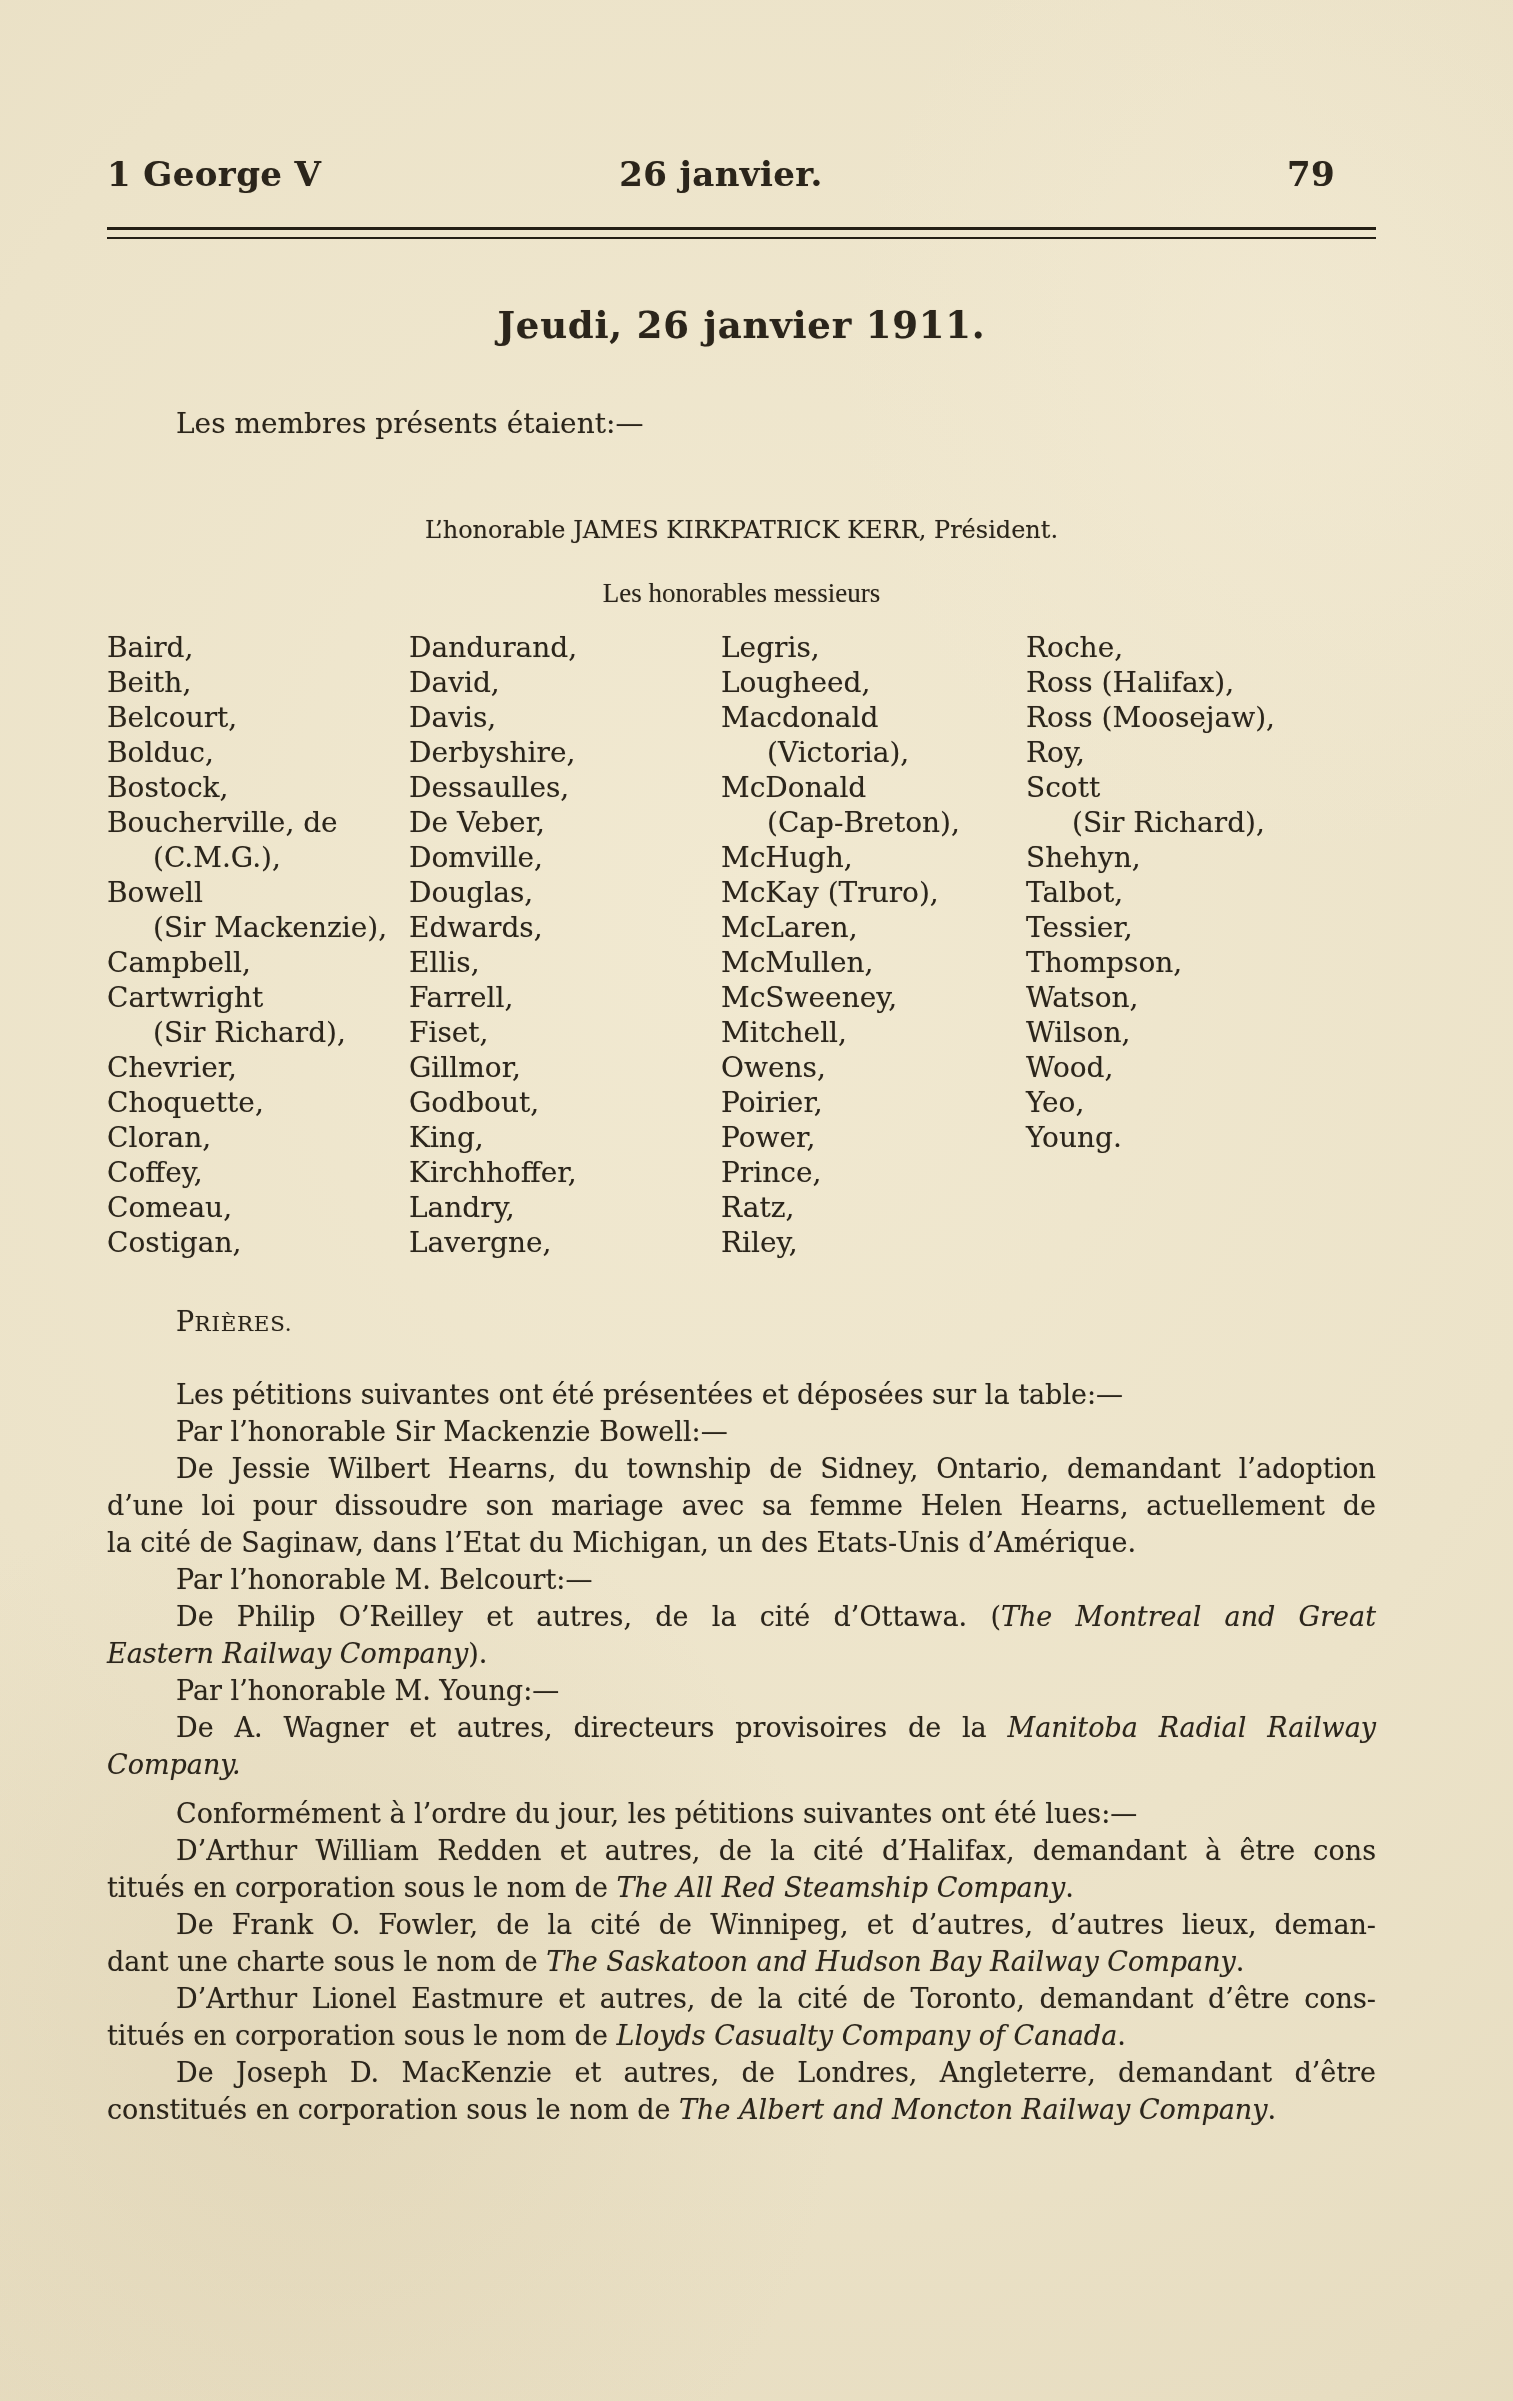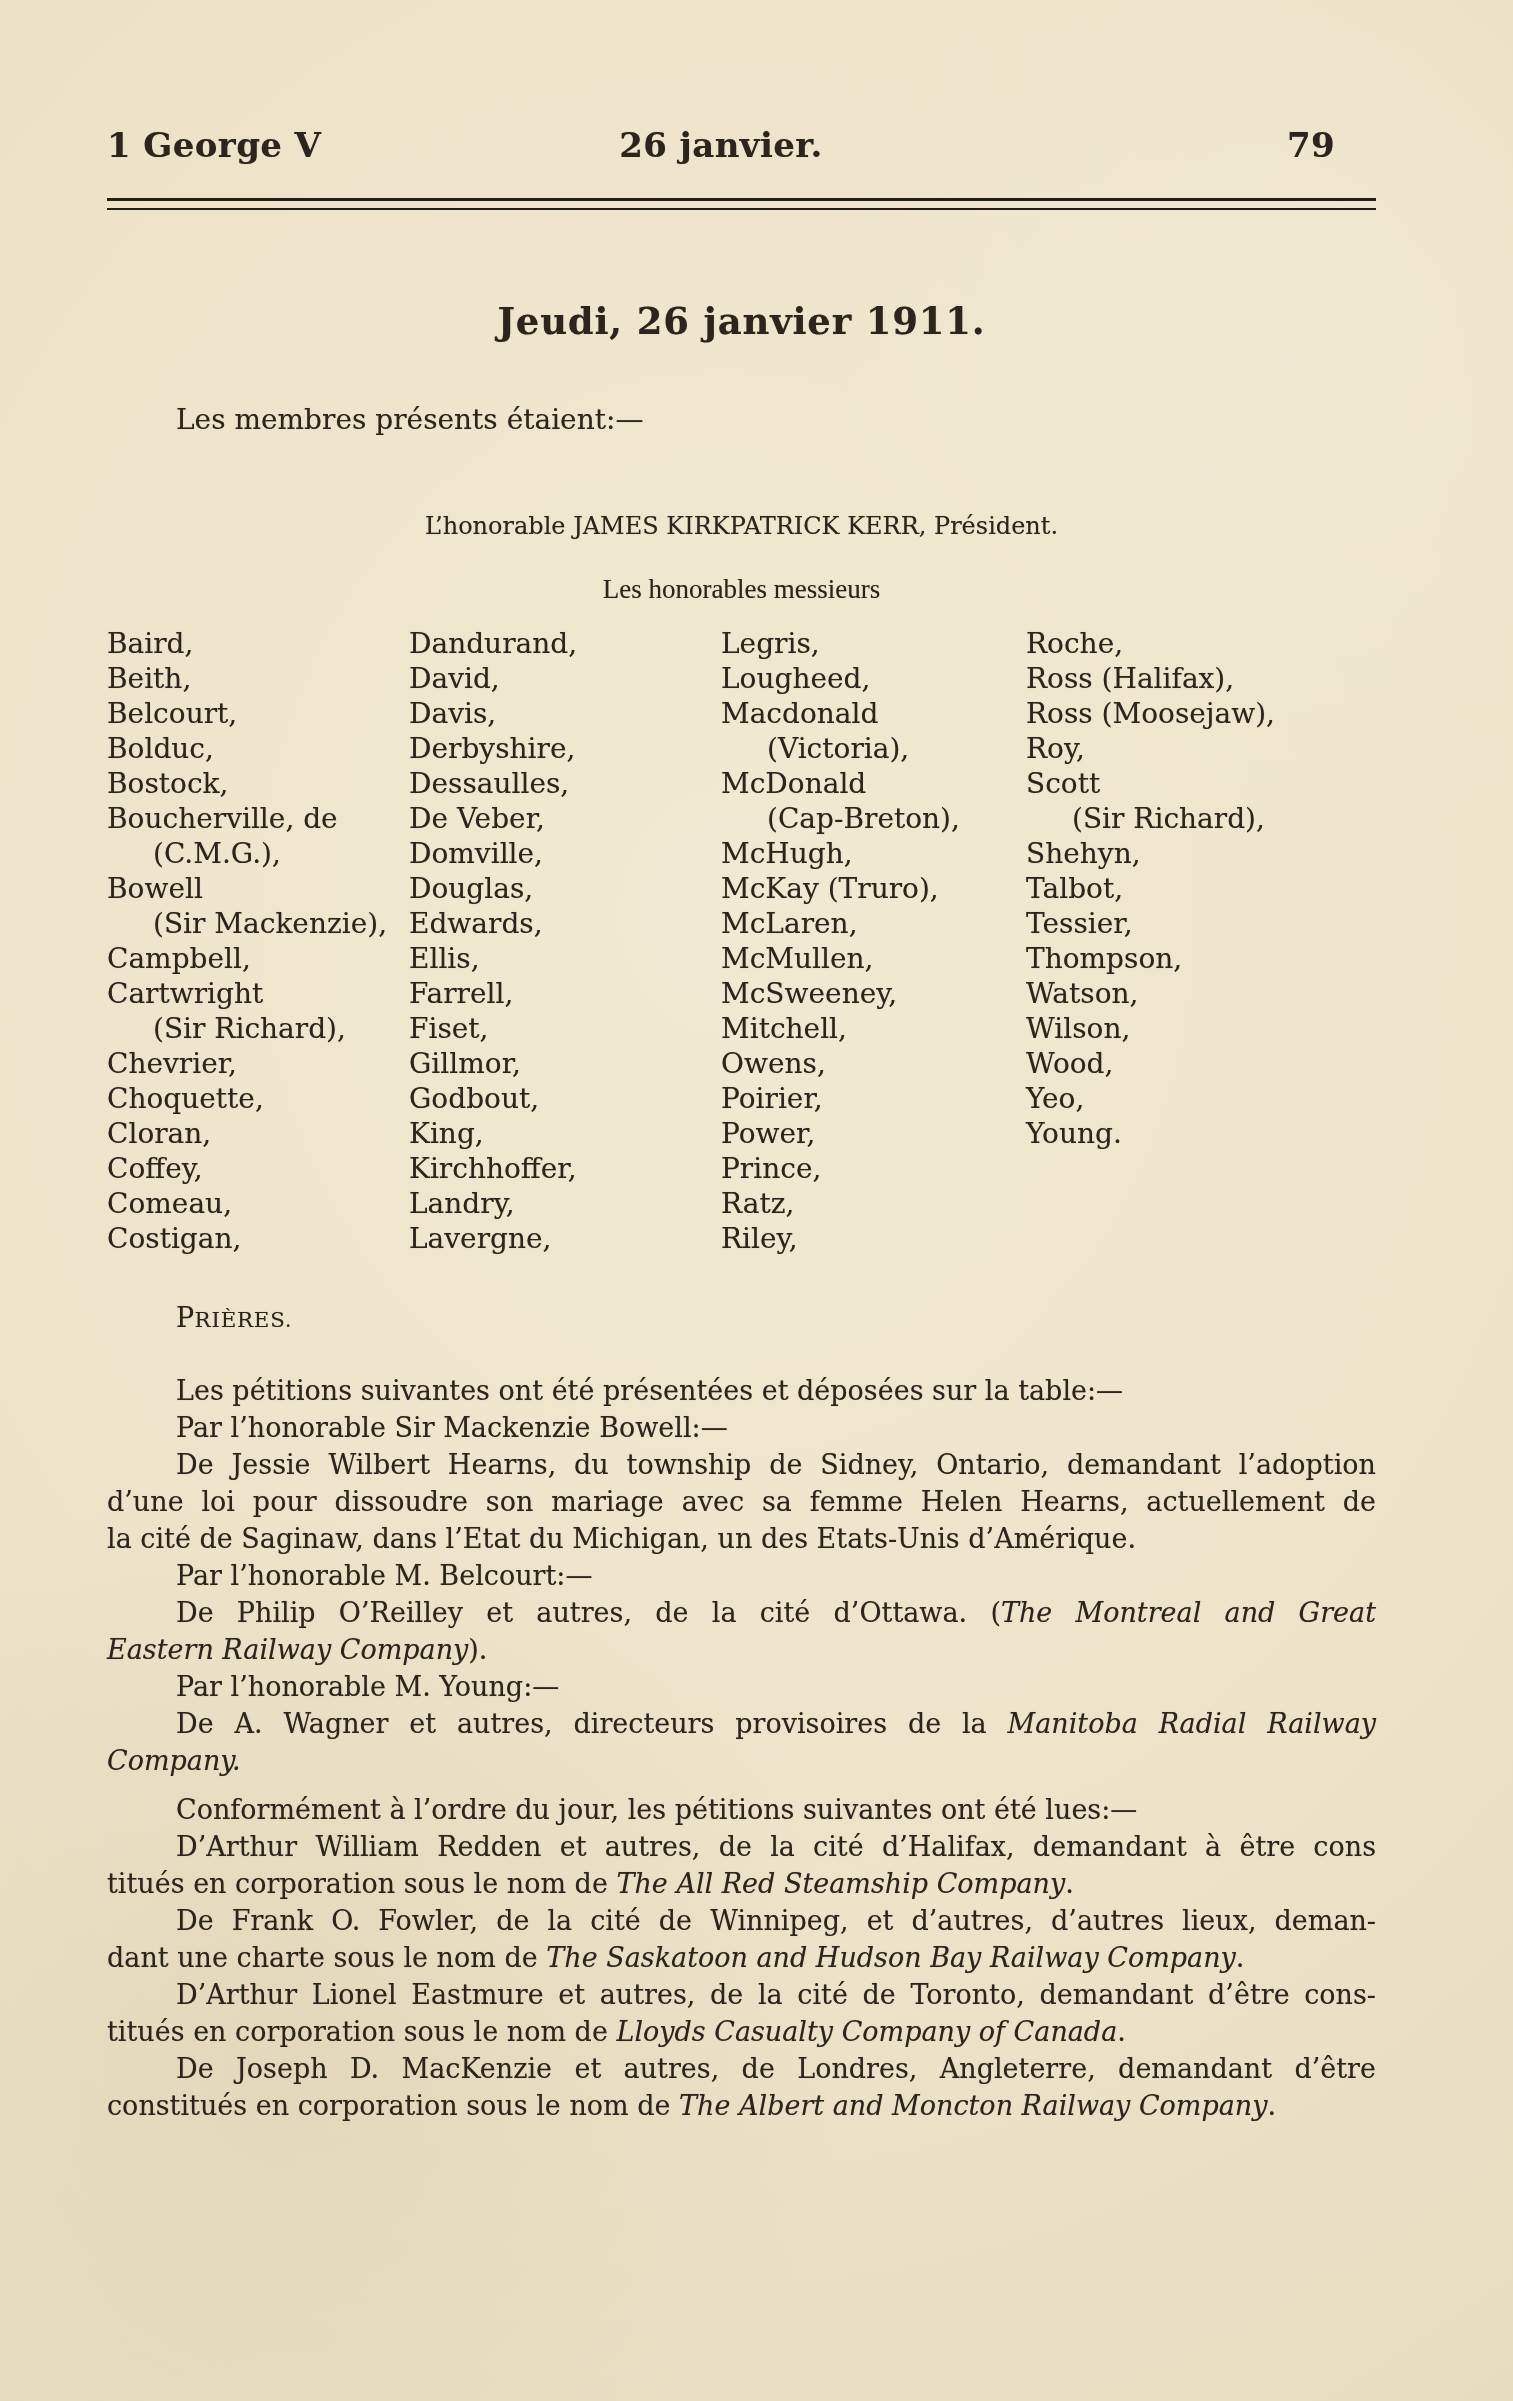--- a/index.html
+++ b/index.html
@@ -12,26 +12,26 @@
       radial-gradient(50% 35% at 85% 15%, rgba(244,236,214,.5) 0%, rgba(244,236,214,0) 60%),
       radial-gradient(130% 95% at 48% 38%, #f1e9d1 0%, #ece3c9 45%, #e7ddc1 72%, #ded2b3 100%);
     color:#2b251b;
     font-family:"DejaVu Serif","Liberation Serif",serif;
     overflow:hidden;
     text-shadow:0 0 0.8px rgba(43,34,21,.35);
   }
   .content{padding:125px 138px 0 107px;}
   
   .running-header{display:flex;align-items:baseline;font-size:34px;font-weight:700;letter-spacing:0.4px;}
-  .rh-left{flex:1;text-align:left;}
+  .rh-left{flex:1;text-align:left;margin-top:29px;}
   .rh-center{flex:1.2;text-align:center;}
   .rh-right{flex:1;text-align:right;padding-right:41px;}
   .double-rule{margin-top:33px;height:6.6px;border-top:3.3px solid #241f15;border-bottom:2.5px solid #241f15;}
   
-  .sitting-title{margin-top:89px;text-align:center;font-size:37px;font-weight:700;letter-spacing:0.8px;}
+  .sitting-title{margin-top:64px;text-align:center;font-size:37px;font-weight:700;letter-spacing:0.8px;}
   .intro-line{margin-top:60px;font-size:28px;padding-left:69px;}
   .president-line{margin-top:76px;text-align:center;font-size:24px;}
   .members-heading{margin-top:34px;text-align:center;font-size:27px;font-family:Liberation Serif, serif;}
   
   .members-grid{margin-top:21.3px;display:grid;grid-template-columns:302px 312px 305px 1fr;font-size:28px;line-height:35px;}
   .mline{white-space:nowrap;}
   .mline.ind{padding-left:46px;}
   
   .prayers-line{margin-top:46px;padding-left:69px;font-size:27px;letter-spacing:0.4px;}
   .prayers-line .sc{font-size:21.3px;letter-spacing:0.8px;}

